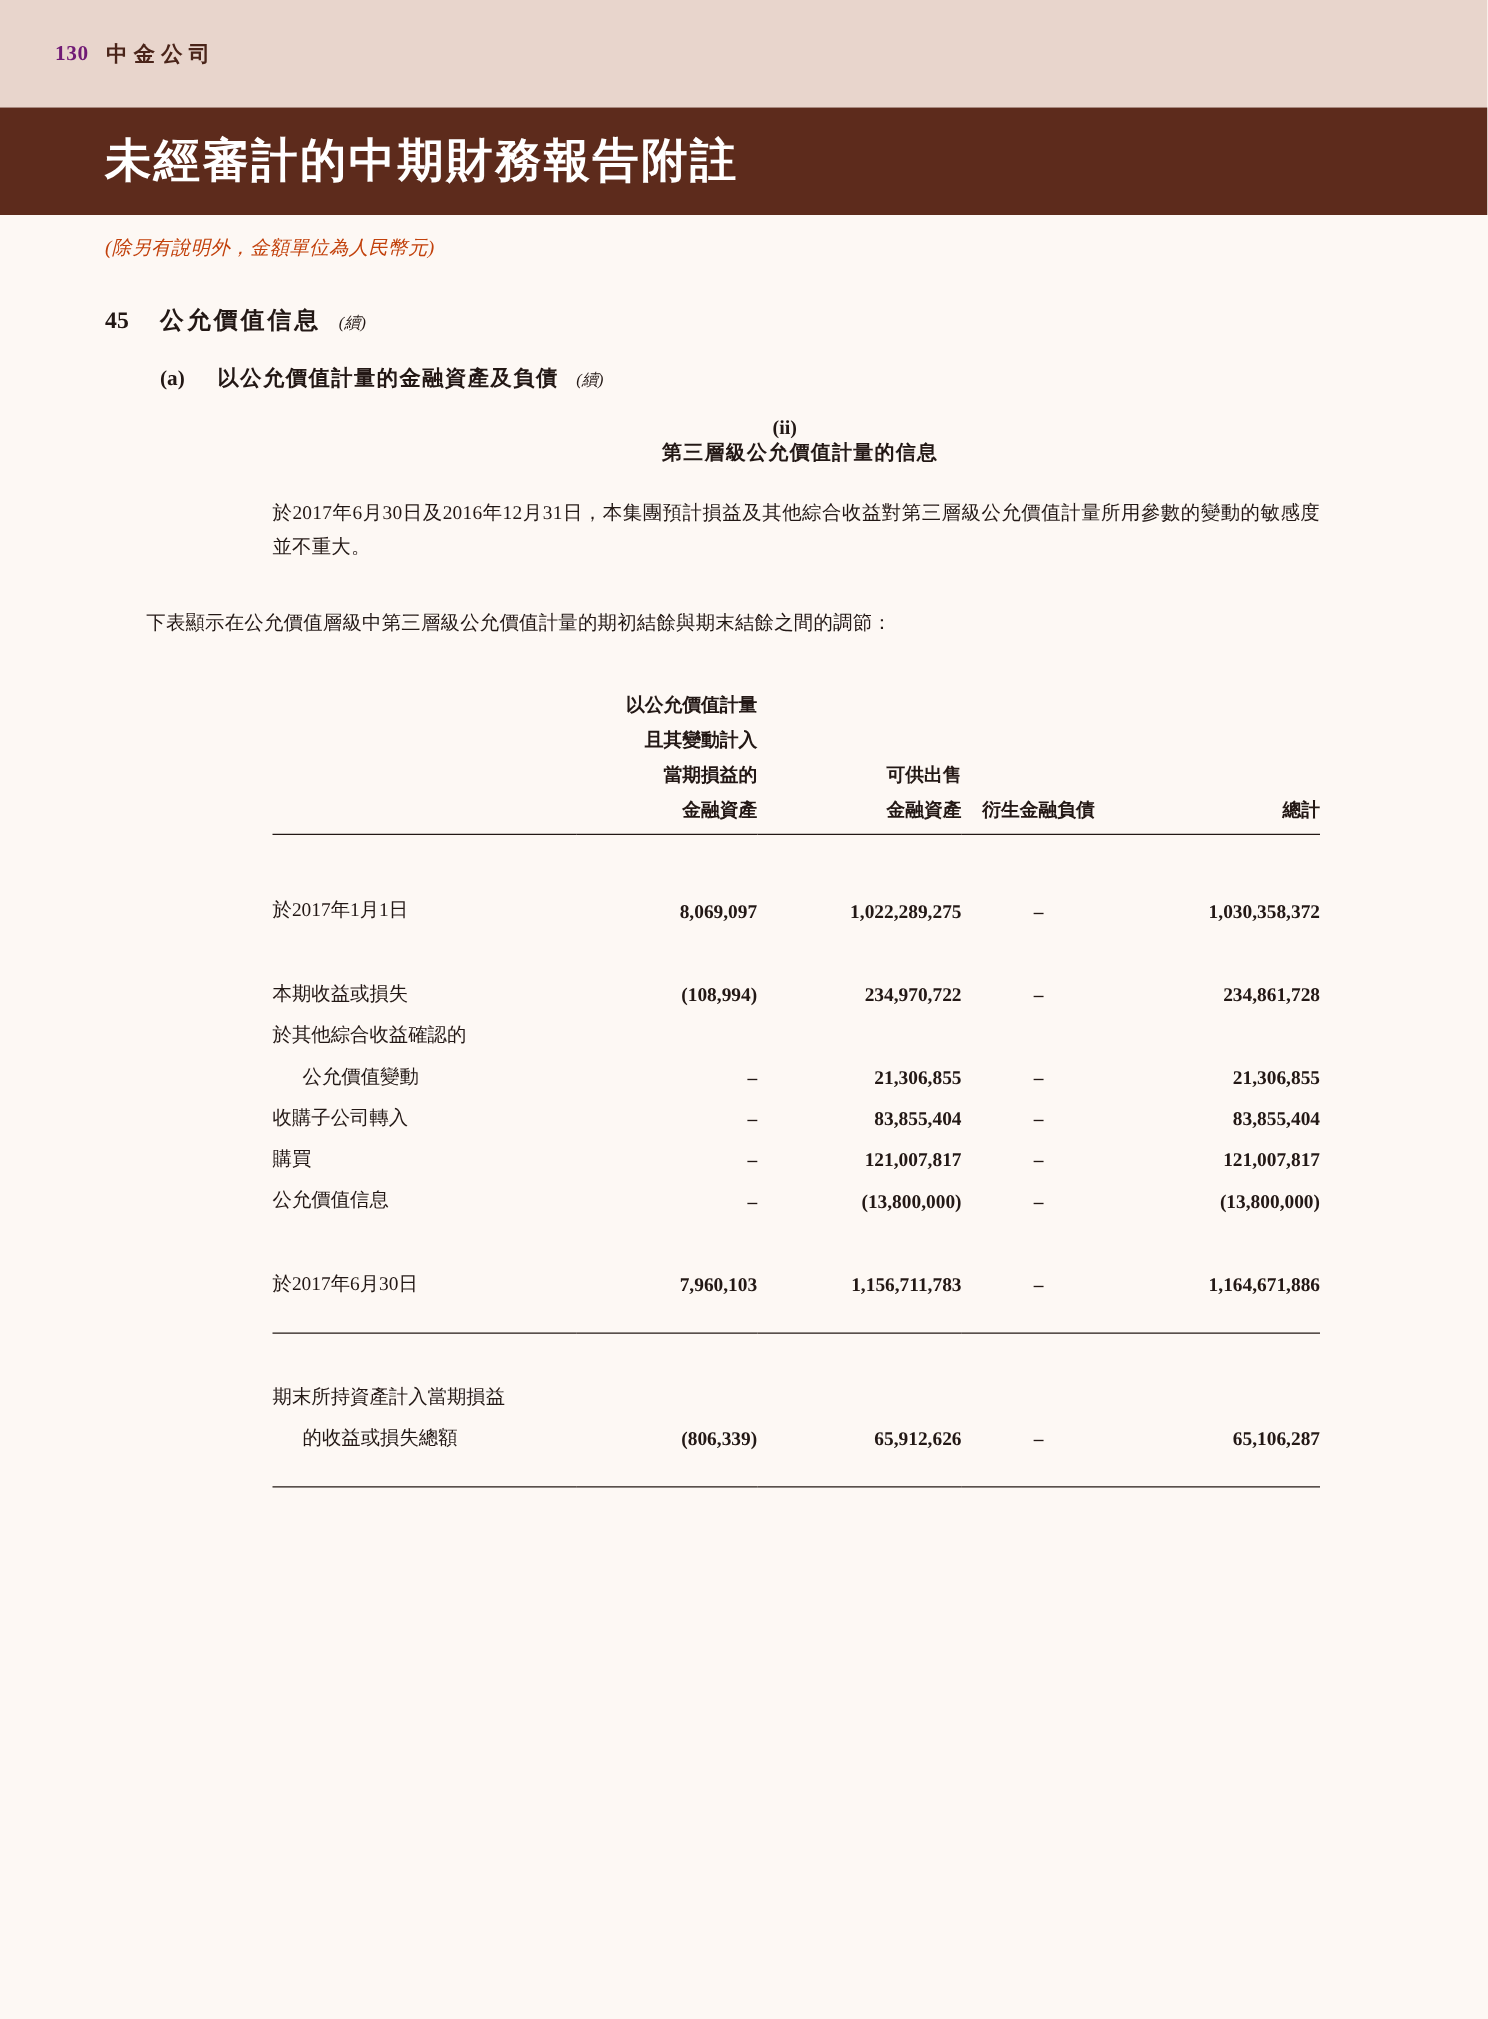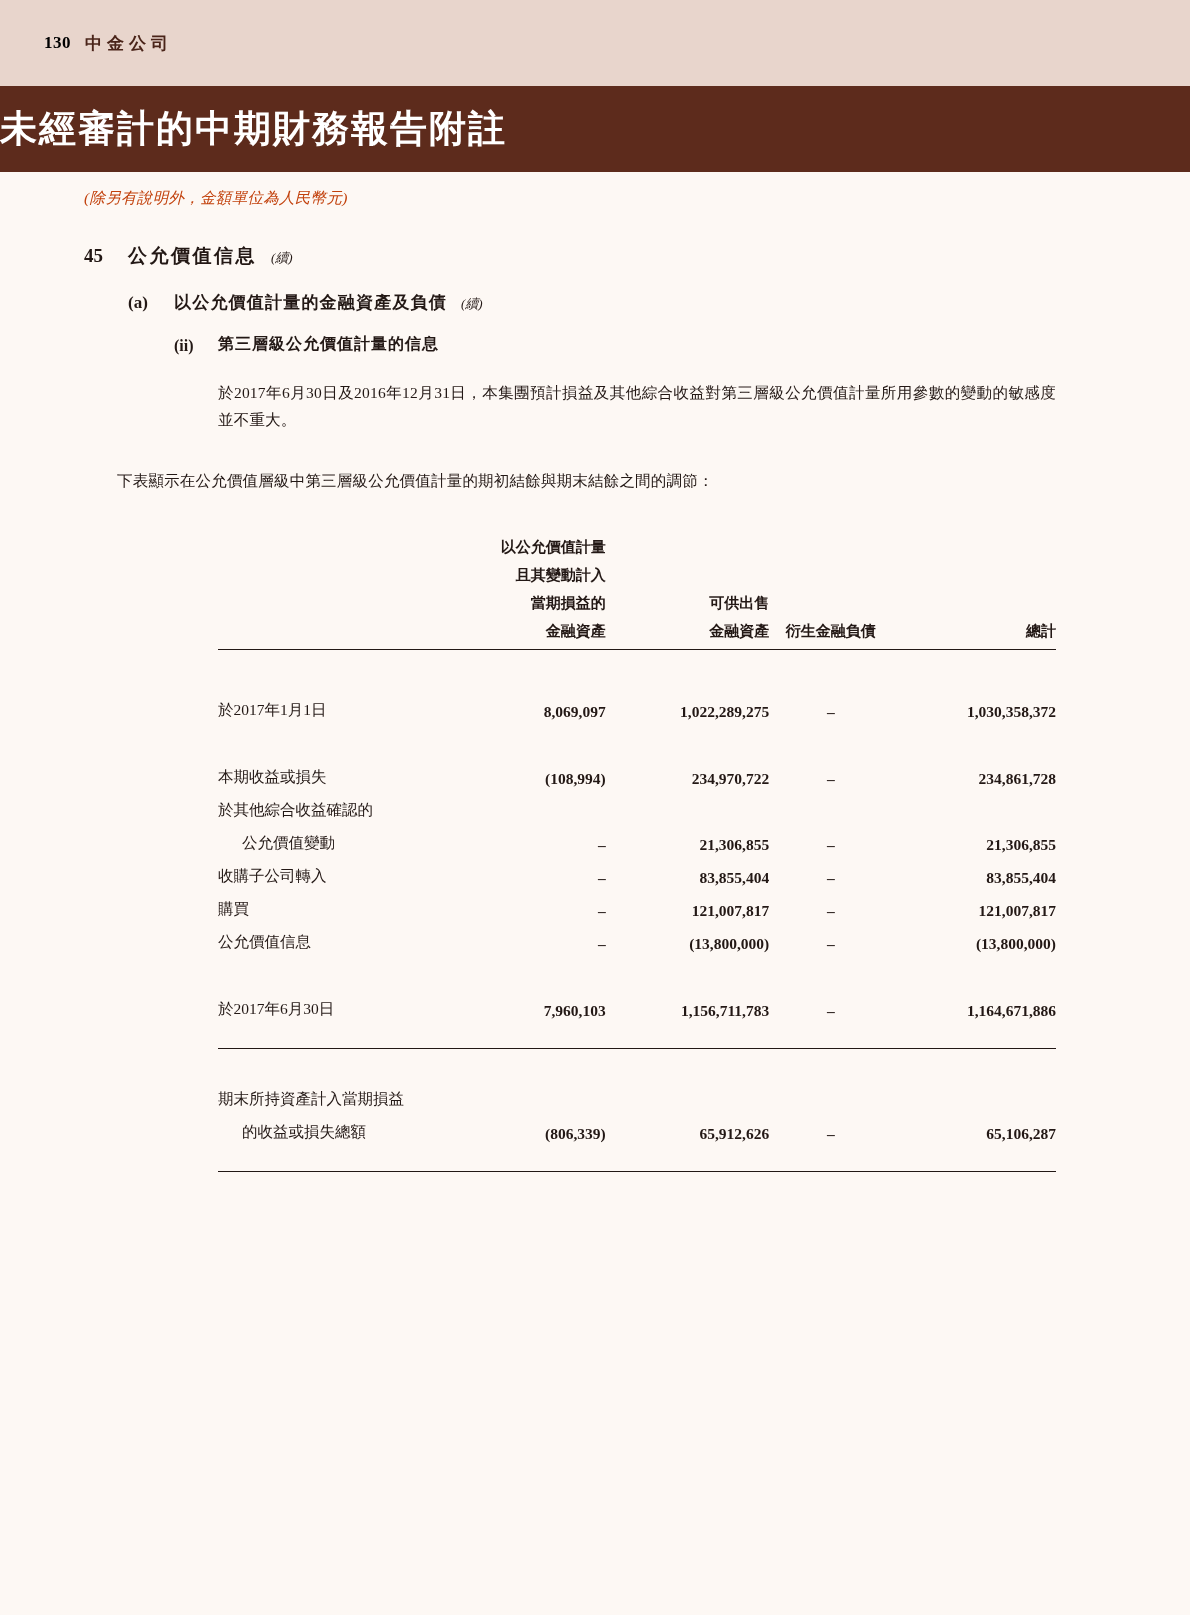--- a/index.html
+++ b/index.html
@@ -21,37 +21,38 @@
     height: 86px;
     background: #e8d5cc;
     display: flex;
     align-items: center;
     padding-left: 44px;
     box-sizing: border-box;
   }
   .page-header .pg-num {
     font-size: 17px;
     font-weight: bold;
-    color: #000000;
+    color: #701a75;
     letter-spacing: 0.5px;
     margin-right: 14px;
   }
   .page-header .company {
     font-size: 17px;
     font-weight: bold;
     color: #4a2419;
     letter-spacing: 5px;
   }
 
   
   .title-bar {
     height: 86px;
     background: #5d2b1c;
     display: flex;
     align-items: center;
+    padding-left: 84px;
     box-sizing: border-box;
   }
   .title-bar .title {
     color: #ffffff;
     font-size: 37px;
     font-weight: bold;
     letter-spacing: 2px;
   }
 
   
@@ -106,23 +107,24 @@
     flex: none;
   }
   .lvl-a .txt {
     font-size: 17px;
     font-weight: bold;
     letter-spacing: 1.2px;
   }
 
   .lvl-ii {
     display: flex;
-    align-items: flex-end;
+    align-items: center;
     margin-top: 20px;
     margin-left: 90px;
+    flex-direction: column;
   }
   .lvl-ii .lbl {
     font-size: 16px;
     font-weight: bold;
     width: 44px;
     flex: none;
   }
   .lvl-ii .txt {
     font-size: 16px;
     font-weight: bold;

